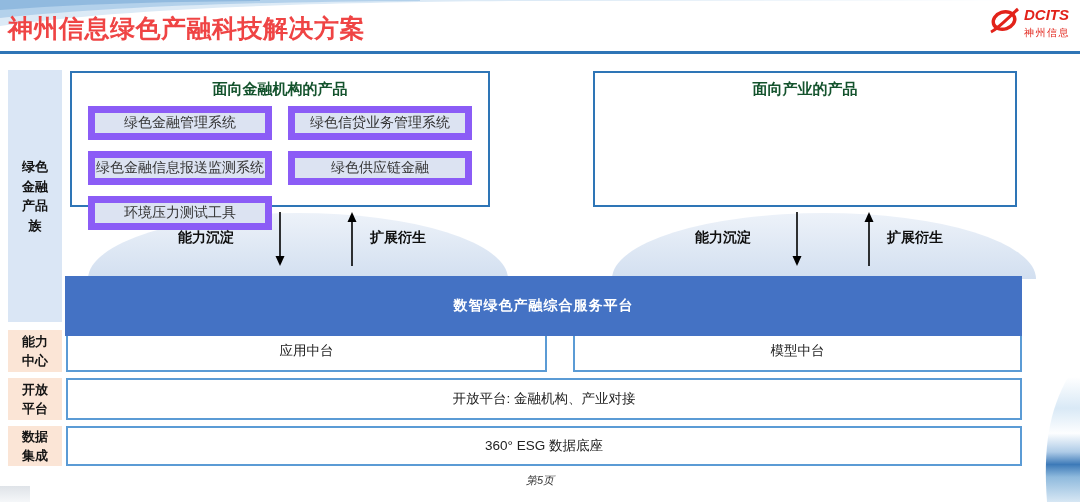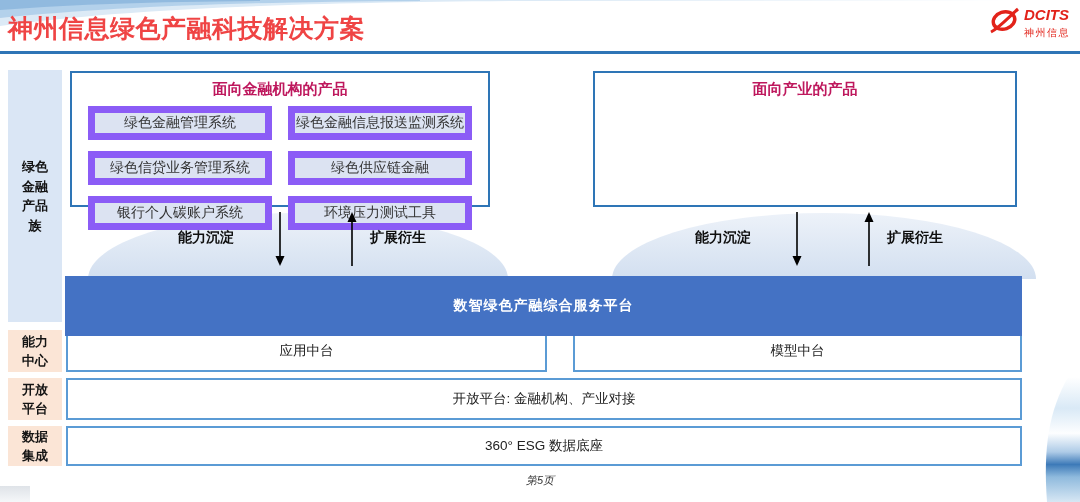--- a/index.html
+++ b/index.html
@@ -33,21 +33,21 @@
   #side-open{top:378px;height:42px;}
   #side-data{top:426px;height:40px;}
   
   .pgroup{
     position:absolute;top:71px;height:136px;box-sizing:border-box;
     background:#fff;border:2px solid #2E75B6;
     display:flex;flex-direction:column;padding:5px 16px 10px;z-index:2;
   }
   .pg-left{left:70px;width:420px;}
   .pg-right{left:593px;width:424px;}
-  .pg-title{text-align:center;font-weight:bold;font-size:15px;color:#be185d;margin:2px 0 7px;}
+  .pg-title{text-align:center;font-weight:bold;font-size:15px;color:#14532d;margin:2px 0 7px;}
   .pg-grid{display:grid;grid-template-columns:1fr 1fr;column-gap:16px;row-gap:11px;flex:1;}
   .chip{
     background:#DCE3F2;border:7px solid #8b5cf6;box-sizing:border-box;
     display:flex;align-items:center;justify-content:center;
     font-size:14px;color:#333;height:34px;white-space:nowrap;
   }
   
   .dome{
     position:absolute;top:213px;height:66px;z-index:0;
     border-radius:50% 50% 0 0 / 100% 100% 0 0;
@@ -132,24 +132,23 @@
 </div>
 <div class="side-box side-peach" id="side-data">
   <div>数据</div>
   <div>集成</div>
 </div>
 
 <div class="pgroup pg-left">
   <div class="pg-title">面向金融机构的产品</div>
   <div class="pg-grid">
     <div class="chip">绿色金融管理系统</div>
+    <div class="chip">绿色信贷业务管理系统</div>
     <div class="chip">绿色金融信息报送监测系统</div>
-    <div class="chip">绿色信贷业务管理系统</div>
     <div class="chip">绿色供应链金融</div>
-    <div class="chip">银行个人碳账户系统</div>
     <div class="chip">环境压力测试工具</div>
   </div>
 </div>
 
 <div class="pgroup pg-right">
   <div class="pg-title">面向产业的产品</div>
 </div>
 
 <div class="dome dome-left"></div>
 <div class="dome dome-right"></div>

